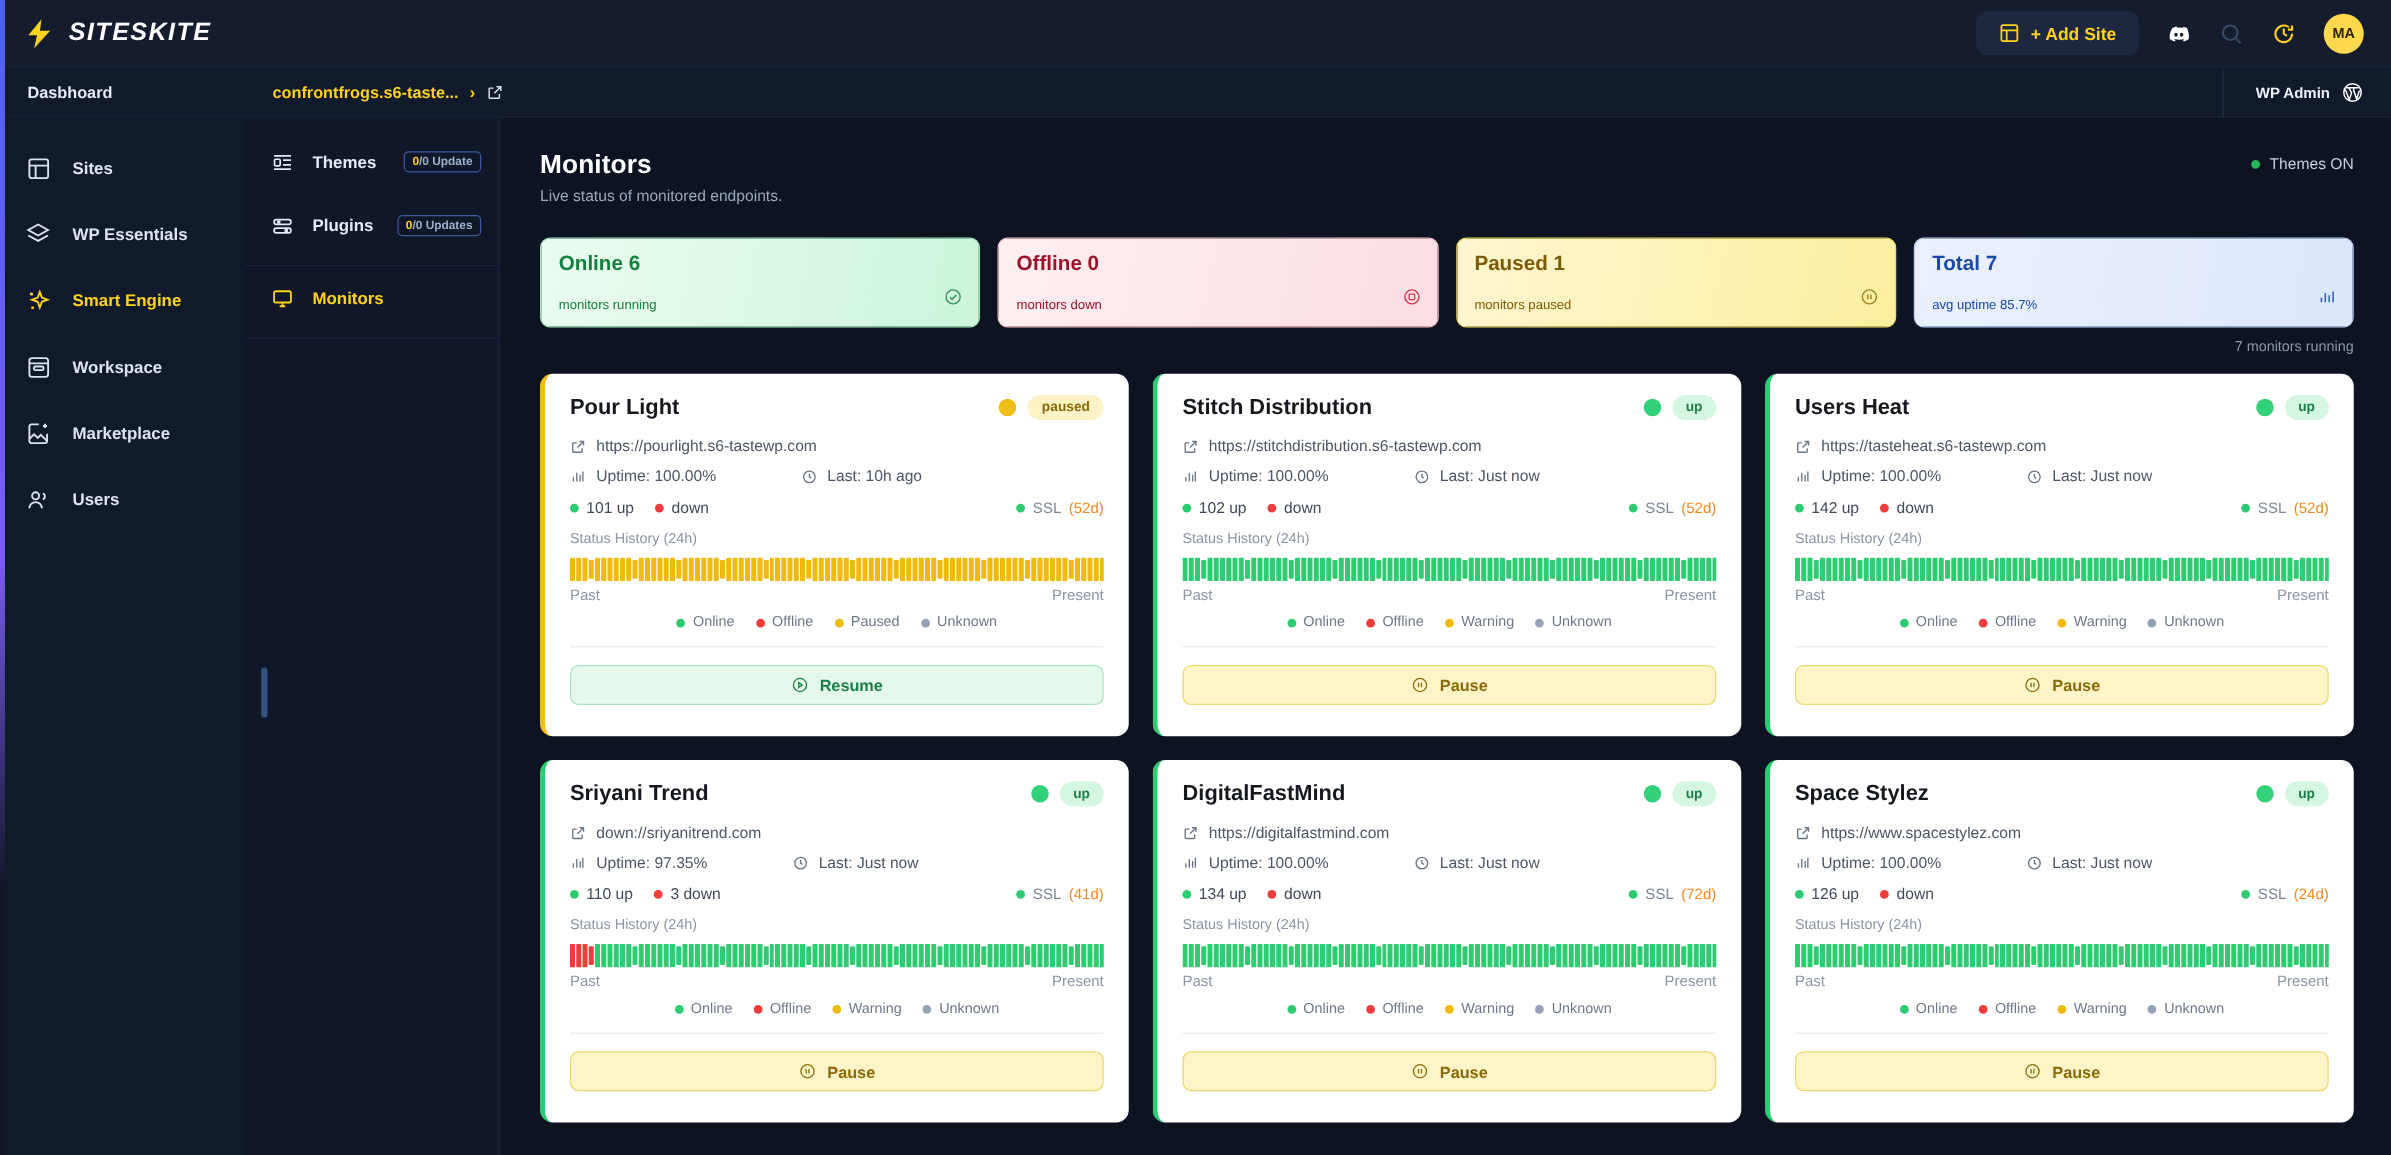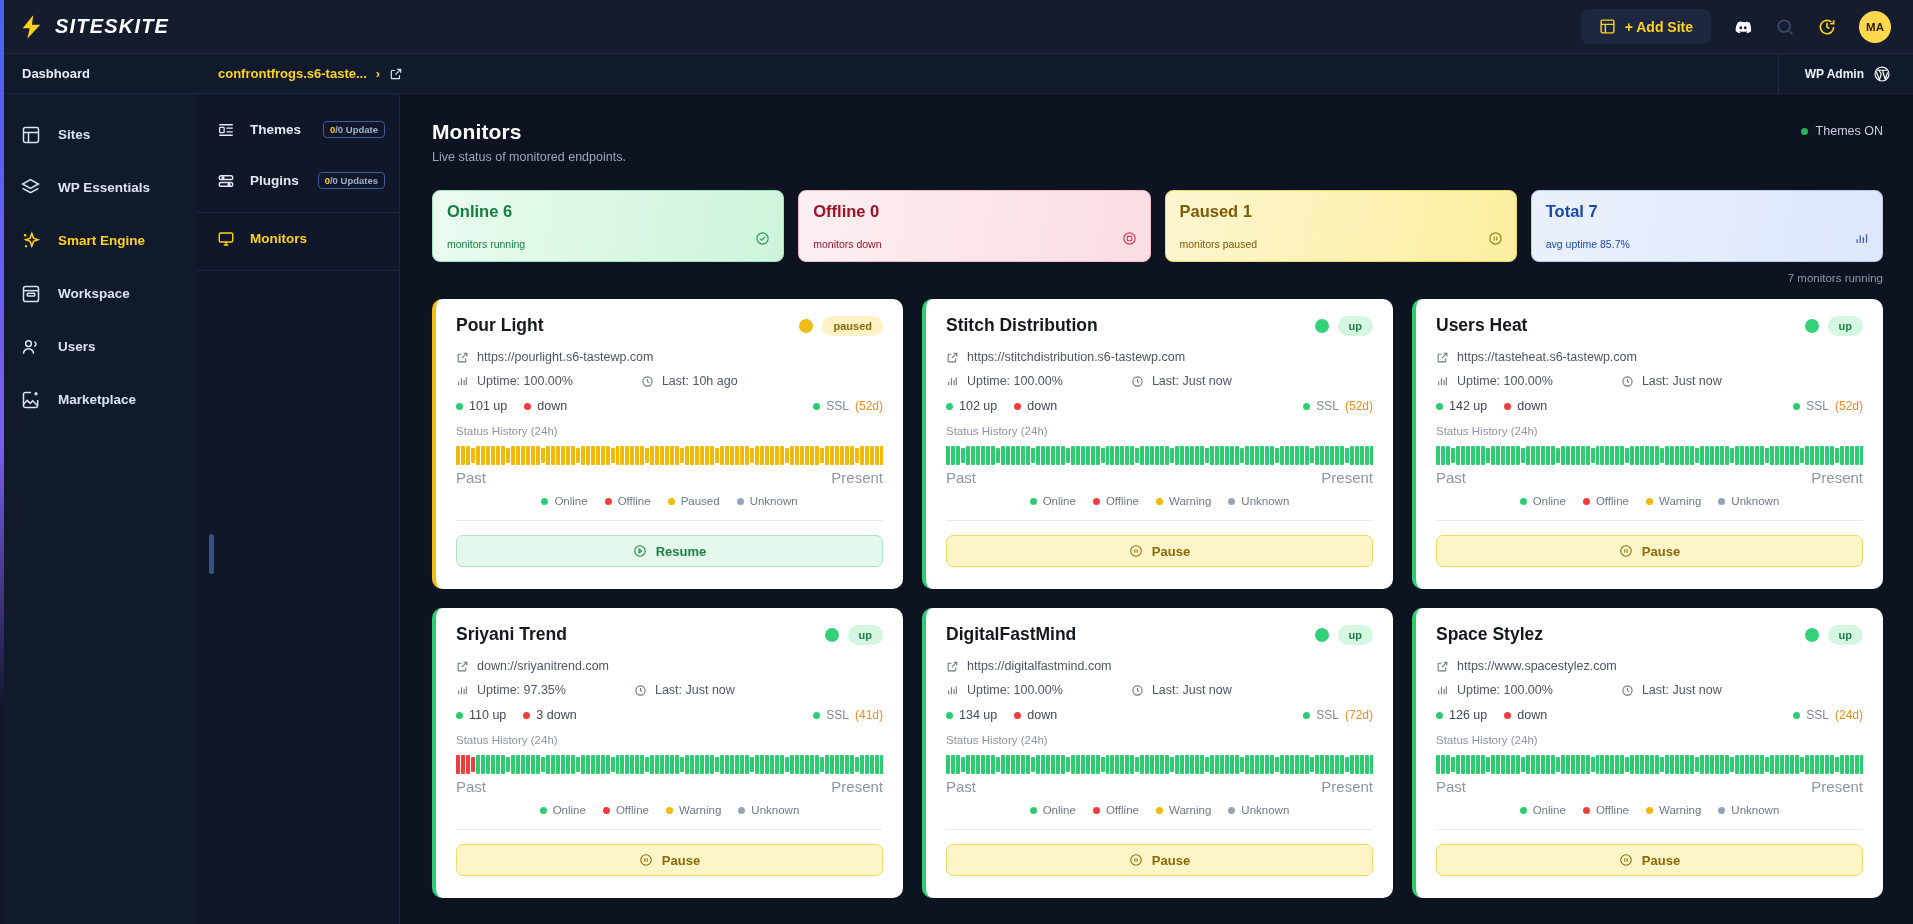--- a/index.html
+++ b/index.html
@@ -158,21 +158,21 @@
   .m-meta .left, .m-meta .right { display: flex; align-items: center; gap: 8px; color: #4c5665; font-size: 12.5px; }
   .m-meta .right { margin-left: 68px; }
   .m-counts { margin-top: 11px; display: flex; align-items: center; font-size: 12.5px; }
   .cnt { display: flex; align-items: center; gap: 6px; color: #3f4958; }
   .cnt + .cnt { margin-left: 17px; }
   .ssl { margin-left: auto; display: flex; align-items: center; gap: 6px; color: #7b8796; font-size: 12px; }
   .ssl .days { color: #ee8b22; }
   .hist-label { margin-top: 12px; color: #8b95a4; font-size: 11.5px; }
   .bars { margin-top: 9px; height: 19px; display: flex; gap: 1px; align-items: stretch; overflow: hidden; }
   .bars i { flex: 1 1 auto; border-radius: 1px; display: block; }
-  .pastpres { display: flex; justify-content: space-between; margin-top: 4px; color: #8b95a4; font-size: 15px; }
+  .pastpres { display: flex; justify-content: space-between; margin-top: 4px; color: #8b95a4; font-size: 12px; }
   .legend { margin-top: 9px; display: flex; justify-content: center; gap: 17px; color: #6d7embed; }
   .legend span { display: flex; align-items: center; gap: 6px; color: #6d7888; font-size: 11.5px; }
   .card-sep { border-top: 1px solid #e8ebef; margin: 13px 0 0 0; }
   .action-btn {
     margin-top: 14px; height: 32px; border-radius: 7px; width: 100%;
     display: flex; align-items: center; justify-content: center; gap: 9px;
     font-size: 13px; font-weight: 600; cursor: pointer;
     font-family: "Liberation Sans", sans-serif;
   }
   .btn-pause { background: #fdf5c8; border: 1px solid #ecd96a; color: #8a6a08; }
@@ -278,36 +278,36 @@
               <rect x="3" y="3" width="18" height="18" rx="2.5"></rect>
               <path d="M3 8h18"></path>
               <rect x="7.5" y="11" width="9" height="3.5" rx="1"></rect>
             </svg>
         </span>
         <span>Workspace</span>
       </div>
       <div class="nav-item">
         <span class="nav-icon">
           <svg width="20" height="20" viewBox="0 0 24 24" fill="none" stroke="currentColor" stroke-width="1.8">
+              <path d="M20 12v7a2 2 0 0 1-2 2H5a2 2 0 0 1-2-2V5a2 2 0 0 1 2-2h7"></path>
+              <path d="M3 17l4.5-4.5 3.5 3.5 3-3L20 19"></path>
+              <path d="M18 2.5v4M16 4.5h4"></path>
+            </svg>
+        </span>
+        <span>Marketplace</span>
+      </div>
+      <div class="nav-item">
+        <span class="nav-icon">
+          <svg width="20" height="20" viewBox="0 0 24 24" fill="none" stroke="currentColor" stroke-width="1.8">
               <circle cx="9" cy="8" r="3.4"></circle>
               <path d="M3 20a6 6 0 0 1 12 0"></path>
               <path d="M16 5.5a3.3 3.3 0 0 1 0 6"></path>
             </svg>
         </span>
         <span>Users</span>
-      </div>
-      <div class="nav-item">
-        <span class="nav-icon">
-          <svg width="20" height="20" viewBox="0 0 24 24" fill="none" stroke="currentColor" stroke-width="1.8">
-              <path d="M20 12v7a2 2 0 0 1-2 2H5a2 2 0 0 1-2-2V5a2 2 0 0 1 2-2h7"></path>
-              <path d="M3 17l4.5-4.5 3.5 3.5 3-3L20 19"></path>
-              <path d="M18 2.5v4M16 4.5h4"></path>
-            </svg>
-        </span>
-        <span>Marketplace</span>
       </div>
     </nav>
 
     <nav class="subnav">
       <div class="sub-group">
         <div class="sub-item">
           <span class="sub-icon">
             <svg width="18" height="18" viewBox="0 0 24 24" fill="none" stroke="currentColor" stroke-width="1.8">
                 <path d="M3 5h18M3 19h18"></path>
                 <rect x="3.5" y="8.5" width="6" height="7" rx="1"></rect>

